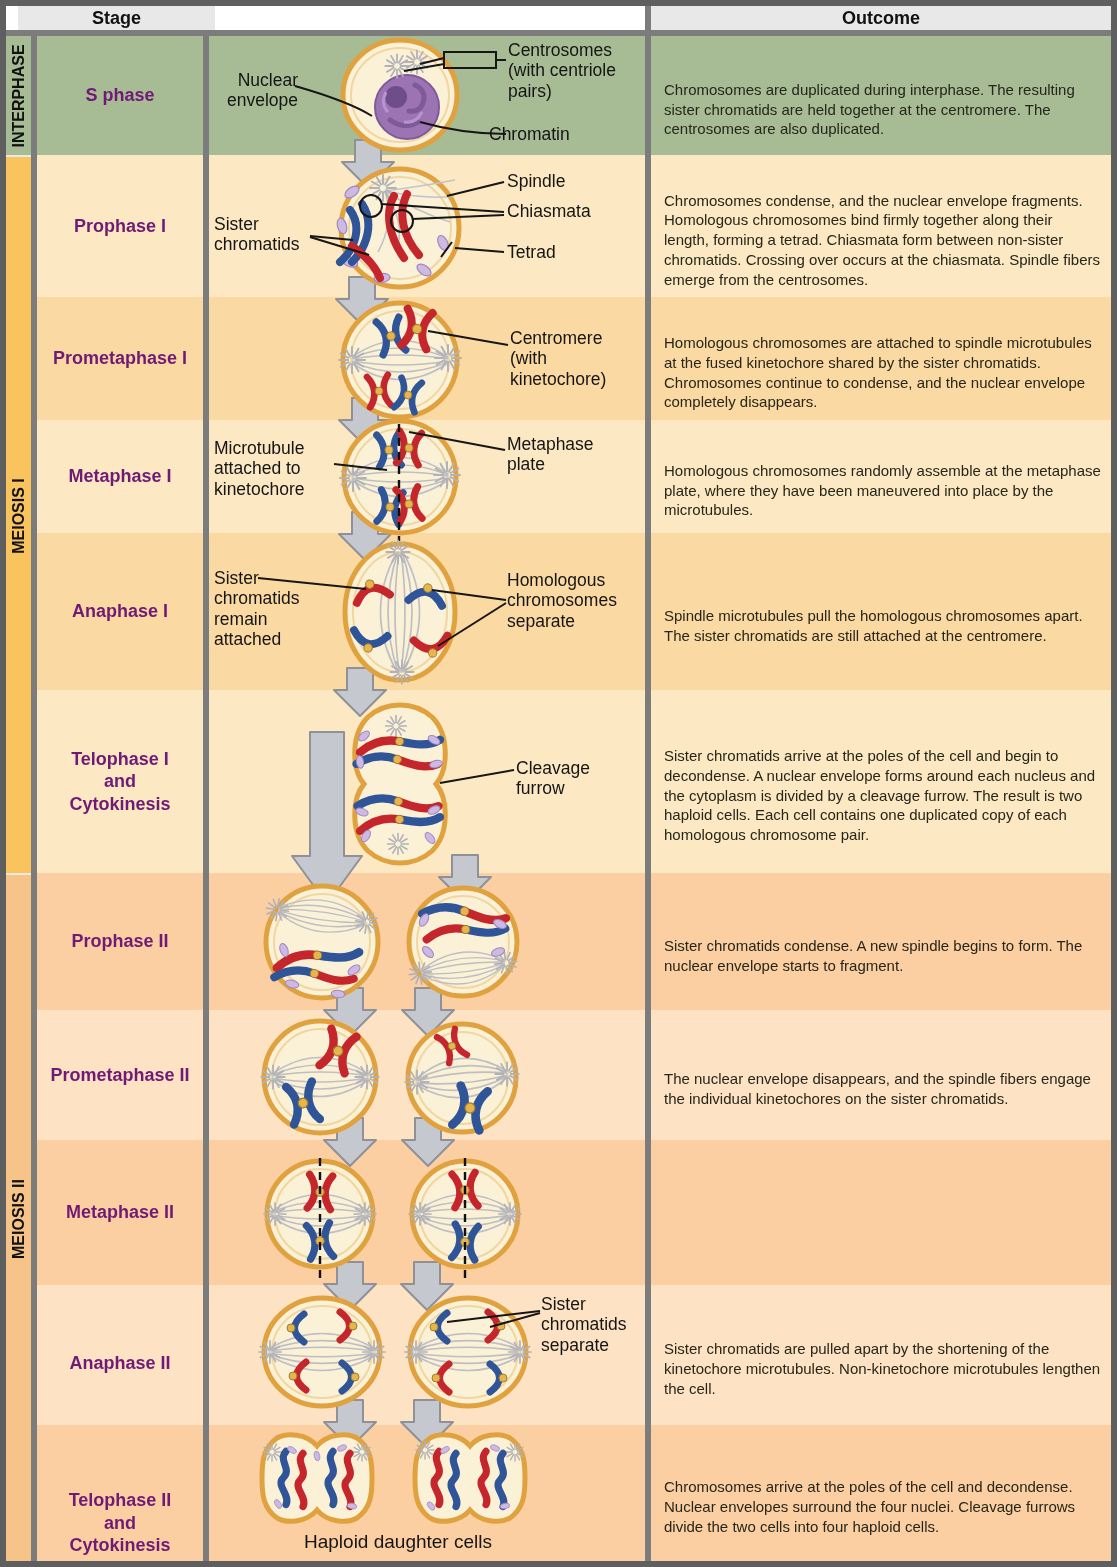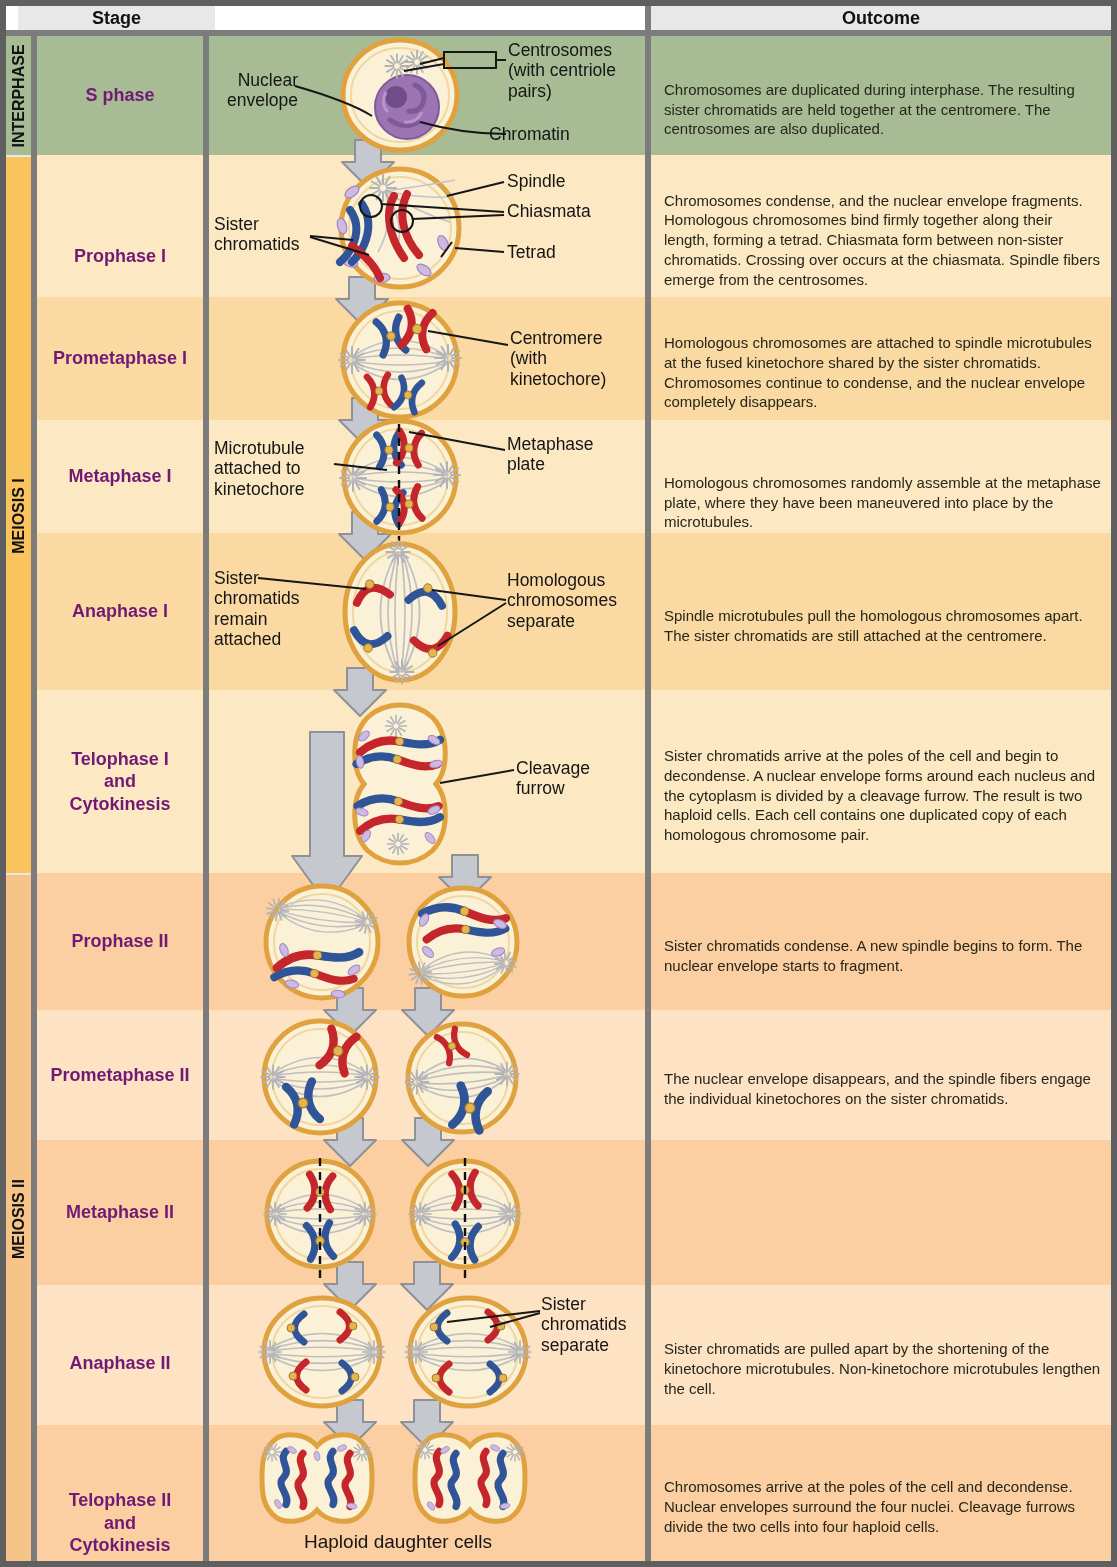--- a/index.html
+++ b/index.html
@@ -380,21 +380,21 @@
         <use href="#lil" transform="translate(342,1448) rotate(20) scale(0.6)"></use>
         <use href="#lil" transform="translate(278,1506) rotate(50) scale(0.6)"></use>
         <use href="#lil" transform="translate(352,1506) rotate(-10) scale(0.6)"></use>
       </g>
     </g>
   </svg>
 
   <div class="stagecell" style="top:36px;height:119px;">
       <span>S phase</span>
     </div>
-  <div class="stagecell" style="top:169px;height:174px;">
+  <div class="stagecell" style="top:139px;height:174px;">
       <span>Prophase I</span>
     </div>
   <div class="stagecell" style="top:297px;height:123px;">
       <span>Prometaphase I</span>
     </div>
   <div class="stagecell" style="top:420px;height:113px;">
       <span>Metaphase I</span>
     </div>
   <div class="stagecell" style="top:533px;height:157px;">
       <span>Anaphase I</span>
@@ -424,21 +424,21 @@
 
   <div class="outcell" style="top:36px;height:119px;">
       <div>Chromosomes are duplicated during interphase. The resulting sister chromatids are held together at the centromere. The centrosomes are also duplicated.</div>
     </div>
   <div class="outcell" style="top:155px;height:142px;">
       <div>Chromosomes condense, and the nuclear envelope fragments. Homologous chromosomes bind firmly together along their length, forming a tetrad. Chiasmata form between non-sister chromatids. Crossing over occurs at the chiasmata. Spindle fibers emerge from the centrosomes.</div>
     </div>
   <div class="outcell" style="top:297px;height:123px;">
       <div>Homologous chromosomes are attached to spindle microtubules at the fused kinetochore shared by the sister chromatids. Chromosomes continue to condense, and the nuclear envelope completely disappears.</div>
     </div>
-  <div class="outcell" style="top:432px;height:113px;border-radius:10px;">
+  <div class="outcell" style="top:420px;height:113px;border-radius:10px;">
       <div>Homologous chromosomes randomly assemble at the metaphase plate, where they have been maneuvered into place by the microtubules.</div>
     </div>
   <div class="outcell" style="top:533px;height:157px;">
       <div>Spindle microtubules pull the homologous chromosomes apart. The sister chromatids are still attached at the centromere.</div>
     </div>
   <div class="outcell" style="top:690px;height:183px;">
       <div>Sister chromatids arrive at the poles of the cell and begin to decondense. A nuclear envelope forms around each nucleus and the cytoplasm is divided by a cleavage furrow. The result is two haploid cells. Each cell contains one duplicated copy of each homologous chromosome pair.</div>
     </div>
   <div class="outcell" style="top:873px;height:137px;">
       <div>Sister chromatids condense. A new spindle begins to form. The nuclear envelope starts to fragment.</div>

